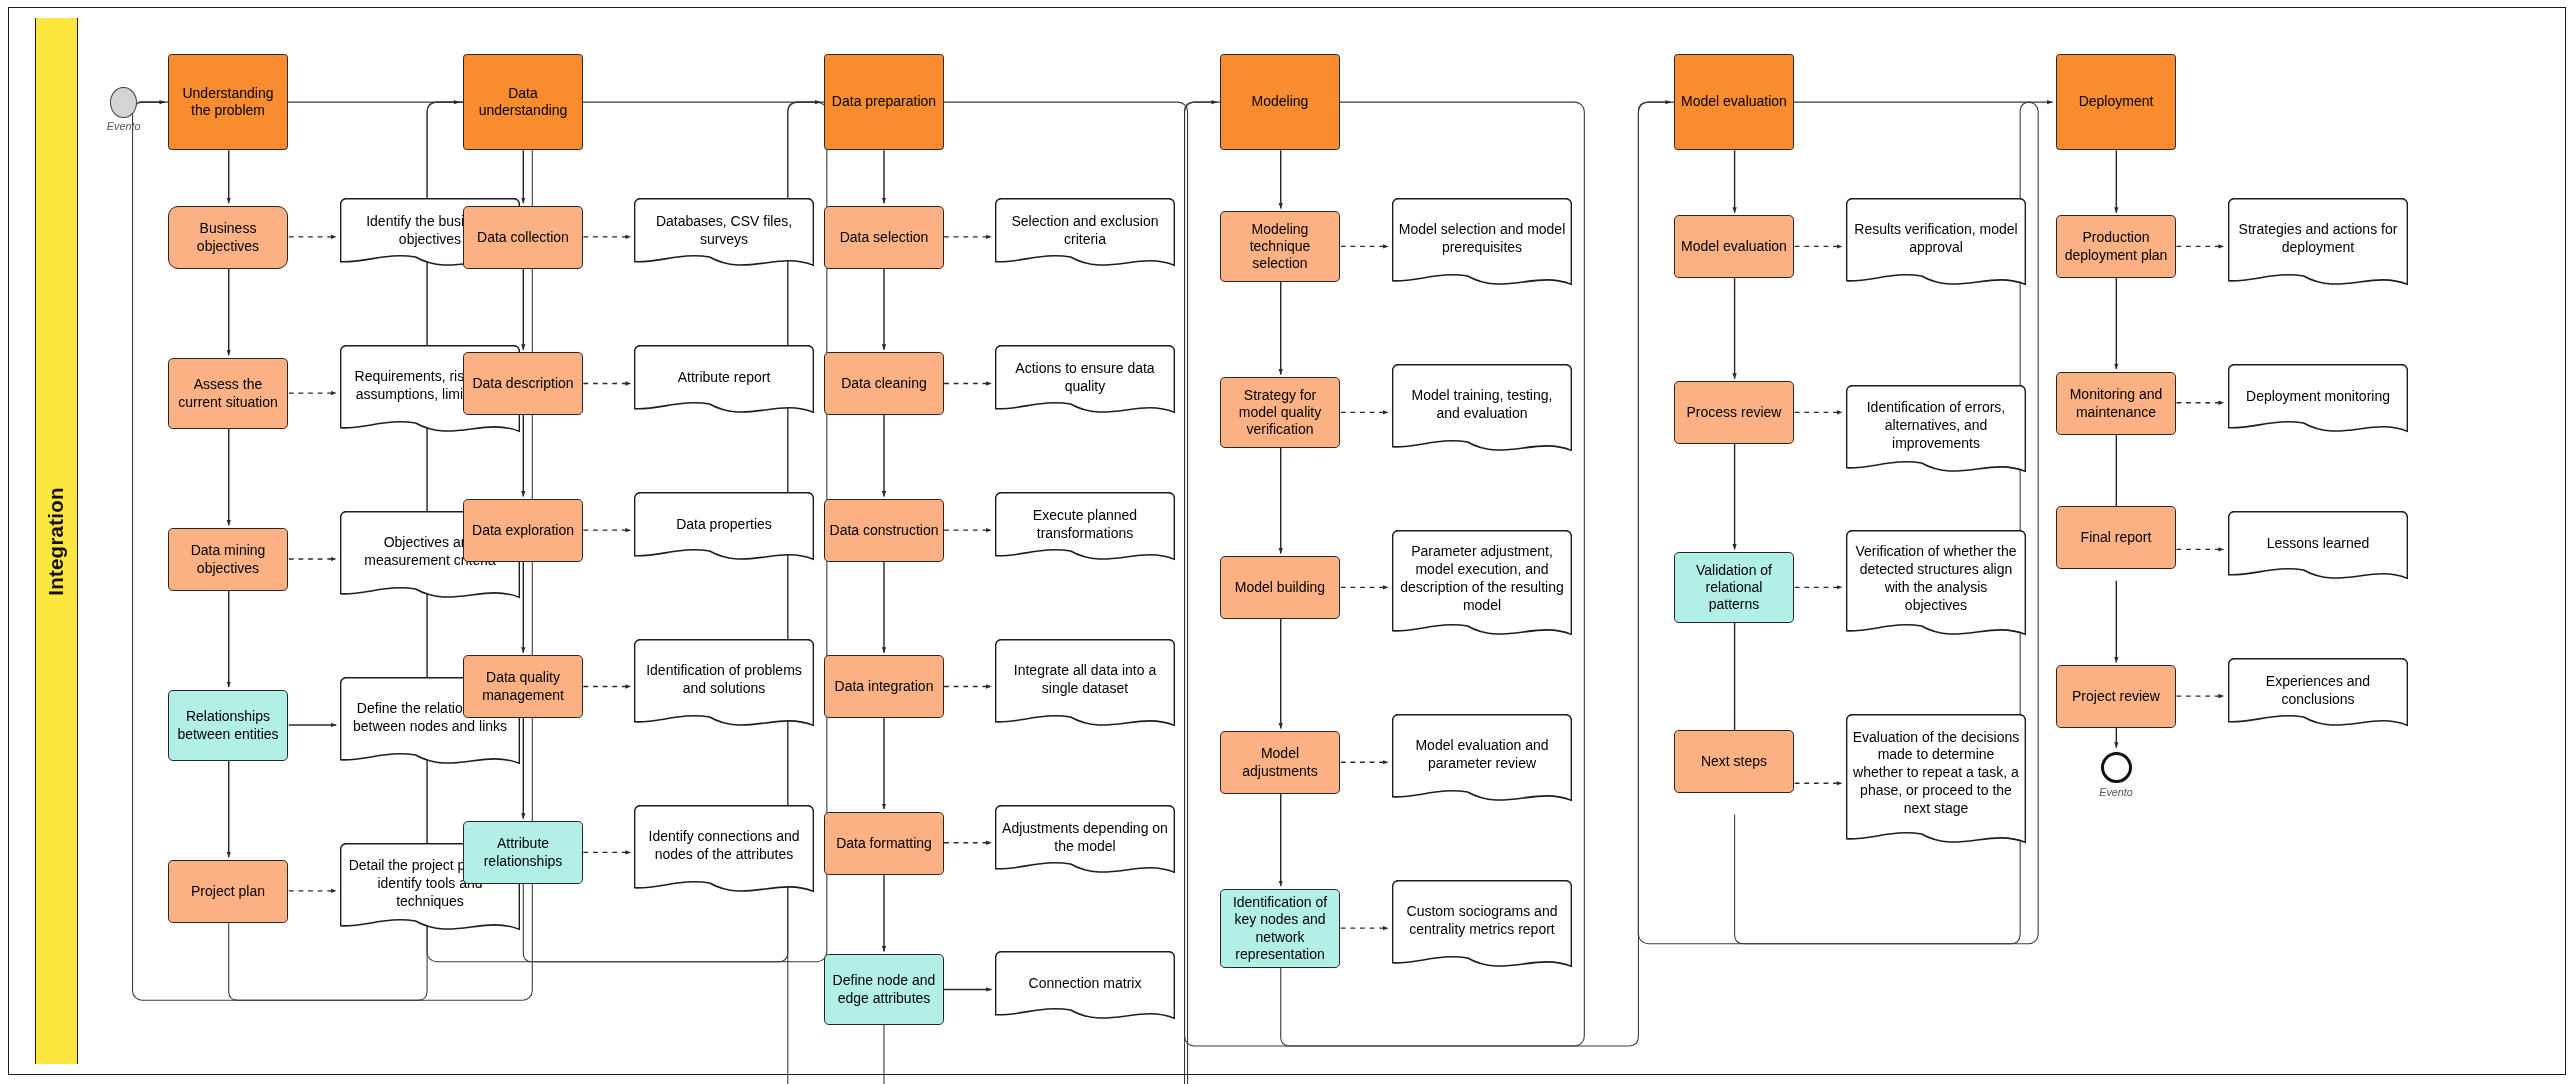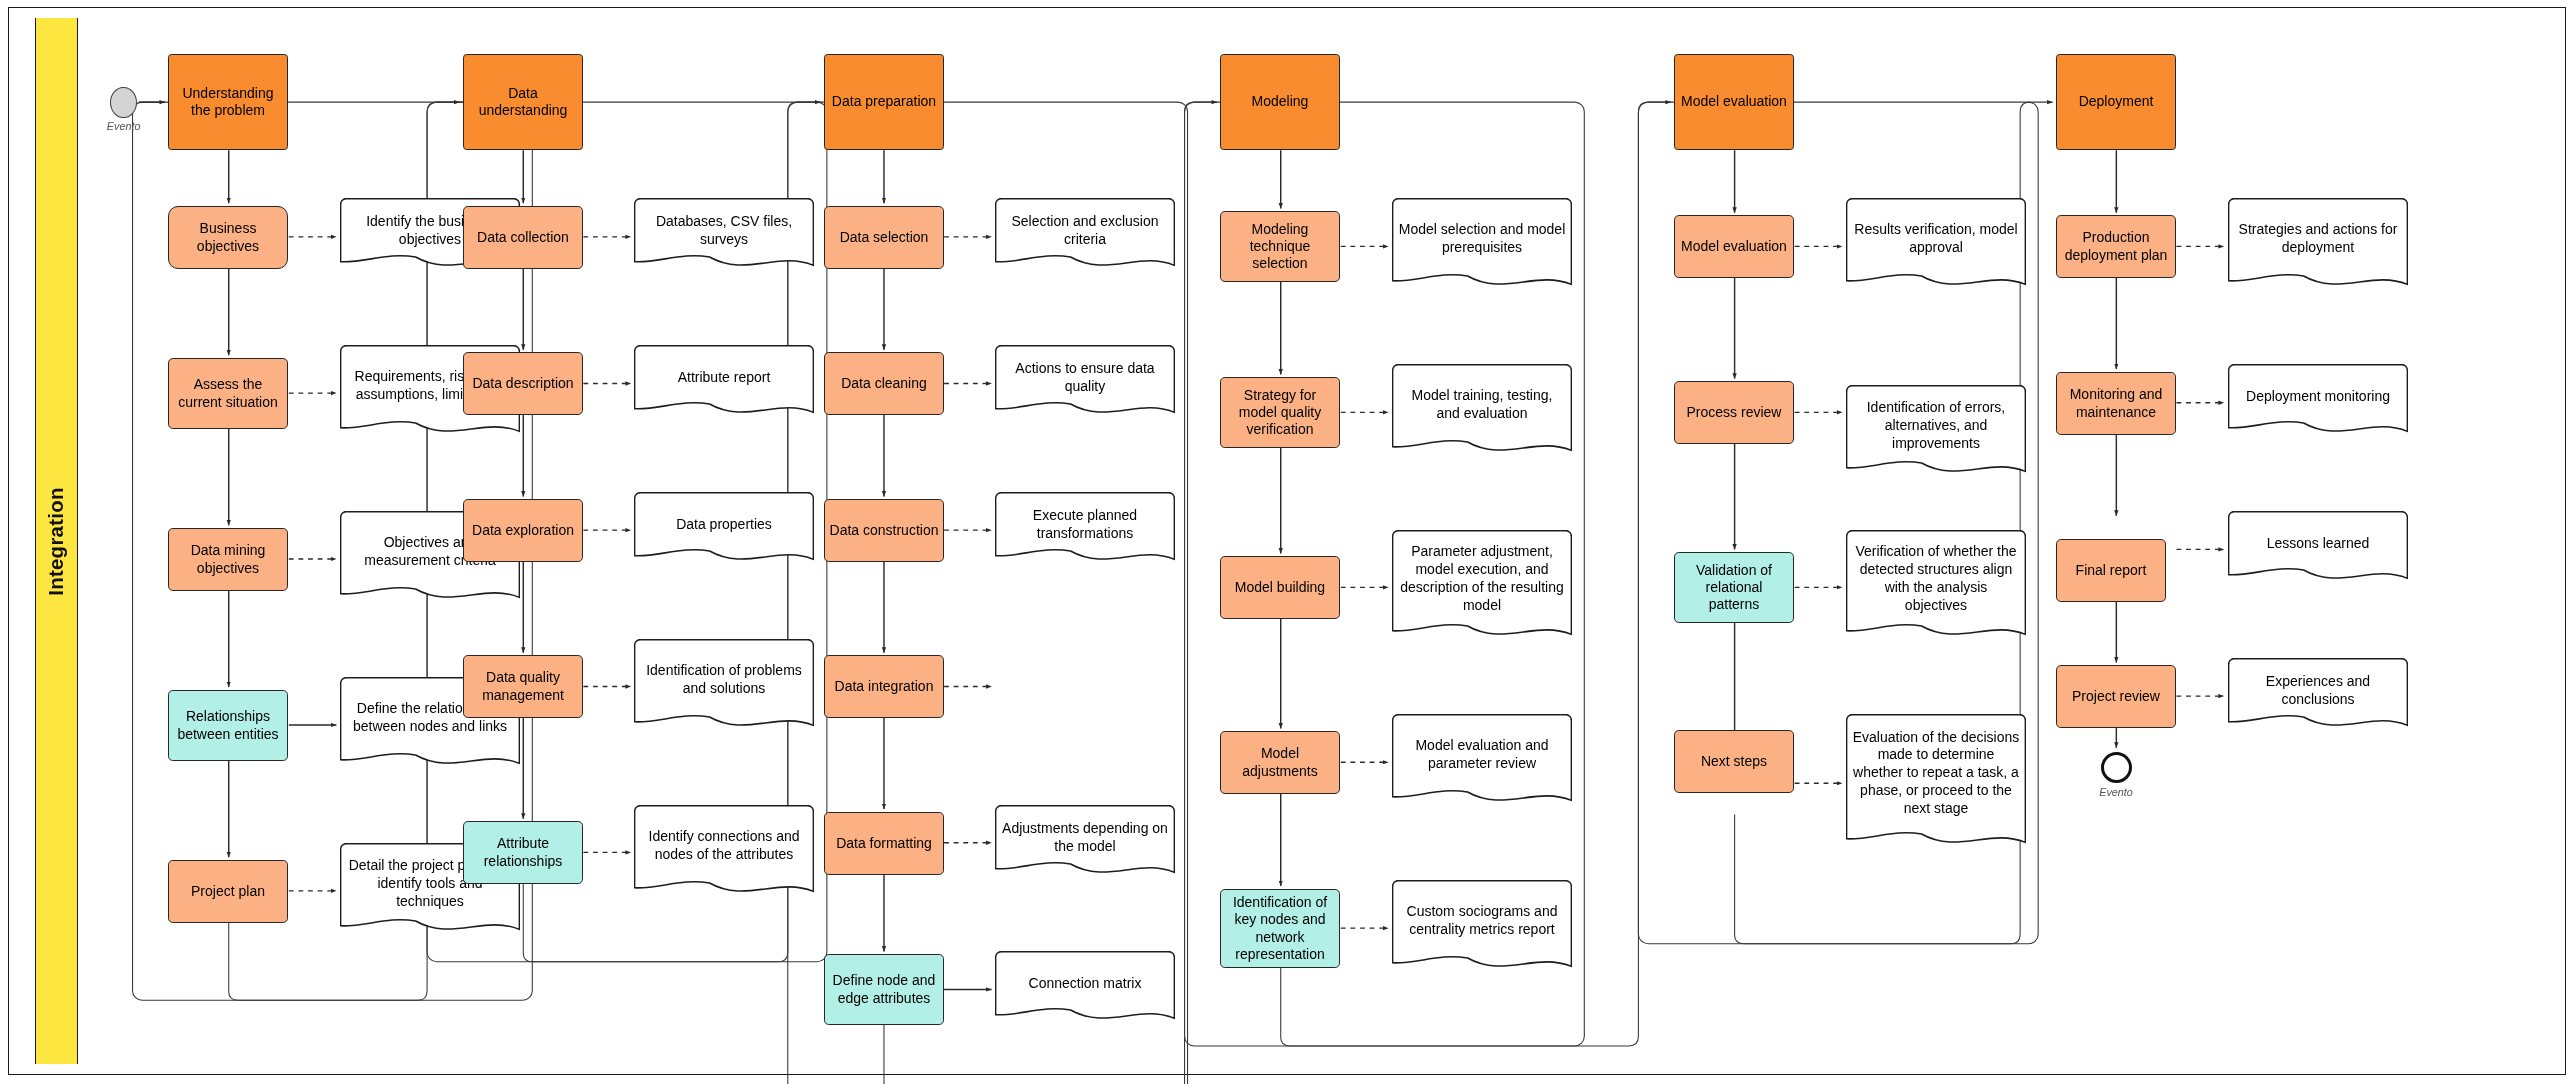--- a/index.html
+++ b/index.html
@@ -272,20 +272,29 @@
       <div class="note" style="left: 917px; top: 474px; width: 180px; height: 77px;">
         <svg viewBox="0 0 300 128" preserveAspectRatio="none">
             <path d="M 10 1 H 290 A 10 10 0 0 1 299 11 V 112
              C 240 88, 186 132, 126 98
              C 78 90, 42.00000000000001 108, 1 106
              V 11 A 10 10 0 0 1 10 1 Z" fill="#ffffff" stroke="#1d1d1d" stroke-width="2.6" stroke-linejoin="round"></path>
           </svg>
         <div class="note-txt">Execute planned transformations</div>
       </div>
       <div class="node task" style="left: 746px; top: 637px; width: 120px; height: 63px;">Data integration</div>
+      <div class="note" style="left: 917px; top: 621px; width: 180px; height: 96px;">
+        <svg viewBox="0 0 300 160" preserveAspectRatio="none">
+            <path d="M 10 1 H 290 A 10 10 0 0 1 299 11 V 144
+             C 240 120, 186 164, 126 130
+             C 78 122, 42.00000000000001 140, 1 138
+             V 11 A 10 10 0 0 1 10 1 Z" fill="#ffffff" stroke="#1d1d1d" stroke-width="2.6" stroke-linejoin="round"></path>
+          </svg>
+        <div class="note-txt">Integrate all data into a single dataset</div>
+      </div>
       <div class="node task" style="left: 746px; top: 794px; width: 120px; height: 63px;">Data formatting</div>
       <div class="note" style="left: 917px; top: 787px; width: 180px; height: 77px;">
         <svg viewBox="0 0 300 128" preserveAspectRatio="none">
             <path d="M 10 1 H 290 A 10 10 0 0 1 299 11 V 112
              C 240 88, 186 132, 126 98
              C 78 90, 42.00000000000001 108, 1 106
              V 11 A 10 10 0 0 1 10 1 Z" fill="#ffffff" stroke="#1d1d1d" stroke-width="2.6" stroke-linejoin="round"></path>
           </svg>
         <div class="note-txt">Adjustments depending on the model</div>
       </div>
@@ -405,21 +414,21 @@
       <div class="node task" style="left: 1978px; top: 354px; width: 120px; height: 63px;">Monitoring and maintenance</div>
       <div class="note" style="left: 2150px; top: 346px; width: 180px; height: 77px;">
         <svg viewBox="0 0 300 128" preserveAspectRatio="none">
             <path d="M 10 1 H 290 A 10 10 0 0 1 299 11 V 112
              C 240 88, 186 132, 126 98
              C 78 90, 42.00000000000001 108, 1 106
              V 11 A 10 10 0 0 1 10 1 Z" fill="#ffffff" stroke="#1d1d1d" stroke-width="2.6" stroke-linejoin="round"></path>
           </svg>
         <div class="note-txt">Deployment monitoring</div>
       </div>
-      <div class="node task" style="left: 1978px; top: 521px; width: 110px; height: 63px;">Final report</div>
+      <div class="node task" style="left: 1978px; top: 488px; width: 120px; height: 63px;">Final report</div>
       <div class="note" style="left: 2150px; top: 493px; width: 180px; height: 77px;">
         <svg viewBox="0 0 300 128" preserveAspectRatio="none">
             <path d="M 10 1 H 290 A 10 10 0 0 1 299 11 V 112
              C 240 88, 186 132, 126 98
              C 78 90, 42.00000000000001 108, 1 106
              V 11 A 10 10 0 0 1 10 1 Z" fill="#ffffff" stroke="#1d1d1d" stroke-width="2.6" stroke-linejoin="round"></path>
           </svg>
         <div class="note-txt">Lessons learned</div>
       </div>
       <div class="node task" style="left: 1978px; top: 647px; width: 120px; height: 63px;">Project review</div>

